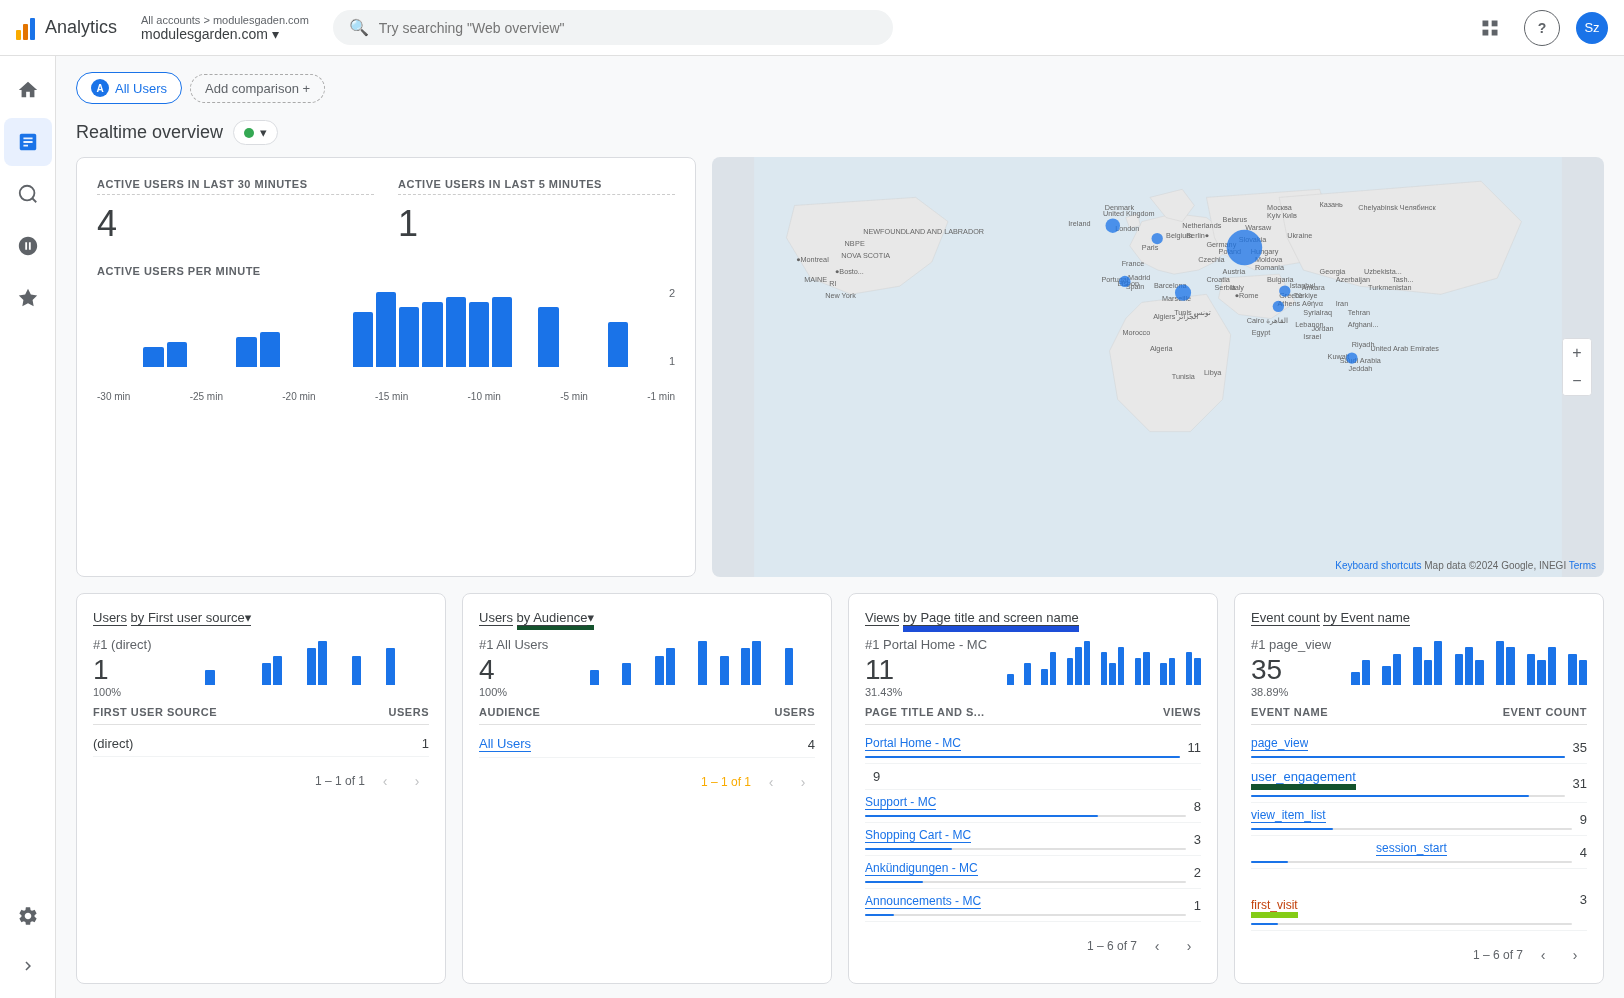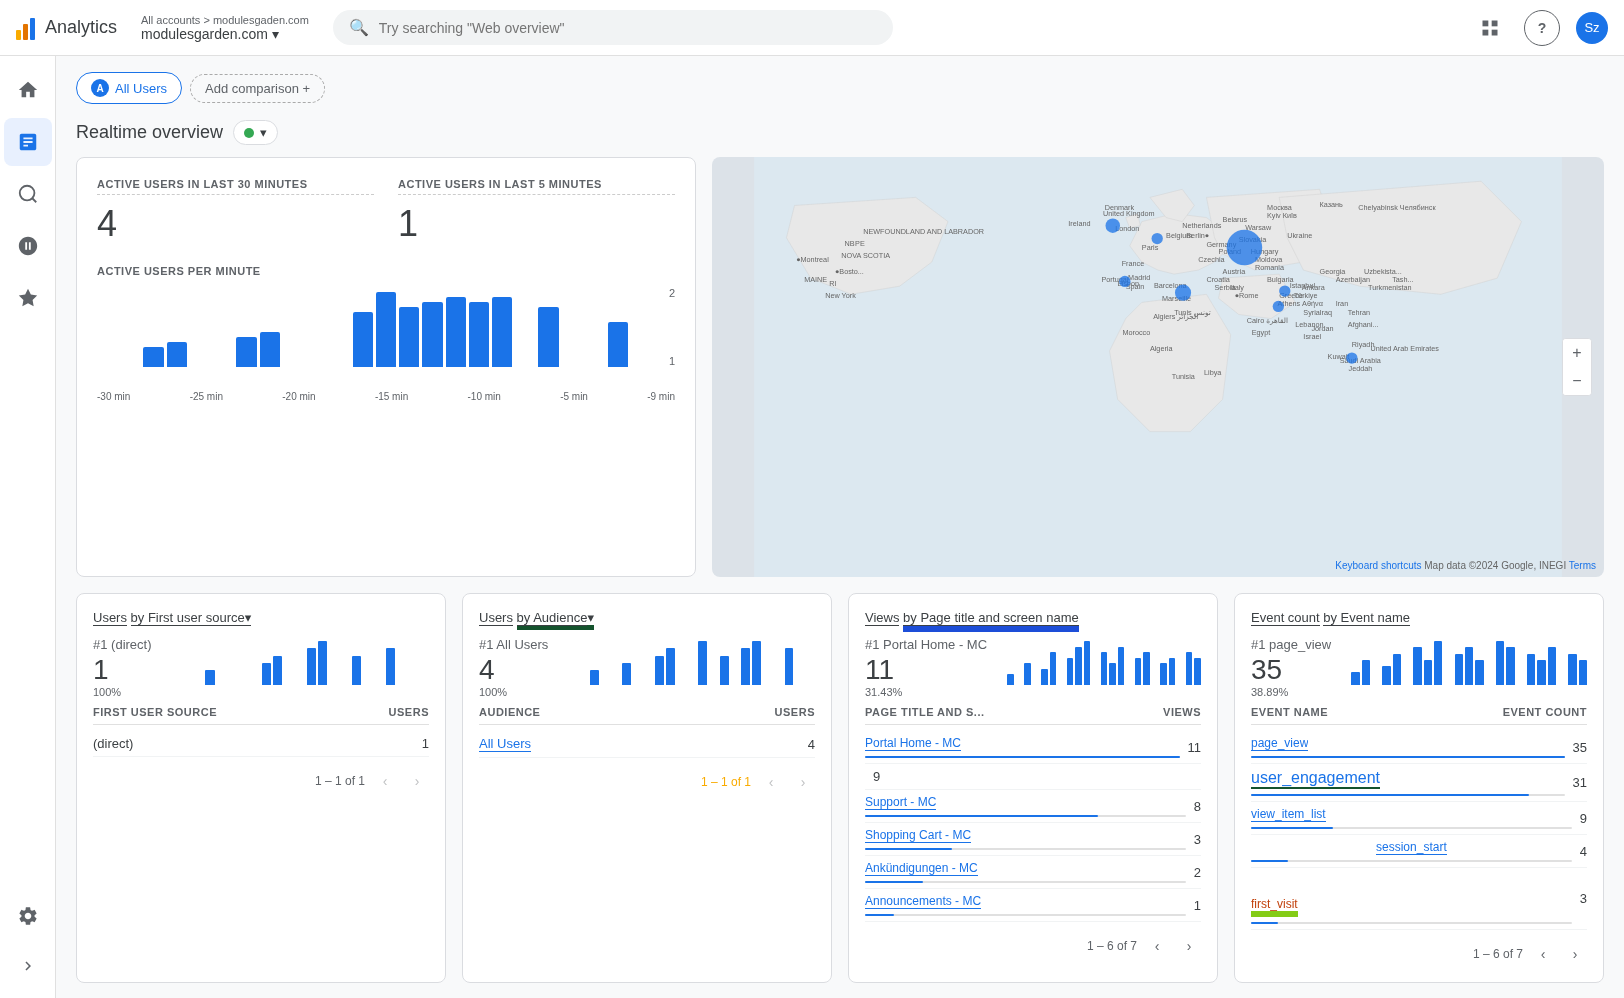--- a/index.html
+++ b/index.html
@@ -662,21 +662,21 @@
                 <div class="bar" style="height: 0px;"></div>
               </div>
           </div>
           <div class="chart-x-labels">
             <span>-30 min</span>
             <span>-25 min</span>
             <span>-20 min</span>
             <span>-15 min</span>
             <span>-10 min</span>
             <span>-5 min</span>
-            <span>-9 min</span>
+            <span>-1 min</span>
           </div>
         </div>
       </div>
 
       <div class="map-container" style="height: 420px; background: #dce2e8; position: relative; overflow: hidden;">
 
         <svg viewBox="0 0 1000 520" width="100%" height="100%" style="position:absolute;top:0;left:0;">
 
           <rect width="1000" height="520" fill="#dce8f0"></rect>
 
@@ -1053,21 +1053,21 @@
               <div style="flex:1;">
     <span class="table-row-name" style="border-bottom:1px solid #1a73e8;color:#1a73e8;cursor:pointer;font-size:12px;">page_view</span>
     <div class="progress-bar-bg">
                   <div class="progress-bar-fill" style="width:100%"></div>
                 </div>
   </div>
   <span class="table-row-value" style="margin-left:8px;">35</span>
             </div>
             <div class="table-row">
               <div style="flex:1;">
-    <span class="table-row-name" style="border-bottom:2px solid #14532d;color:#1a73e8;cursor:pointer;font-size:16px;">user_engagement</span>
+    <span class="table-row-name" style="border-bottom:6px solid #14532d;color:#1a73e8;cursor:pointer;font-size:13px;">user_engagement</span>
     <div class="progress-bar-bg">
                   <div class="progress-bar-fill" style="width:88.57142857142857%"></div>
                 </div>
   </div>
   <span class="table-row-value" style="margin-left:8px;">31</span>
             </div>
             <div class="table-row">
               <div style="flex:1;">
     <span class="table-row-name" style="border-bottom:1px solid #1a73e8;color:#1a73e8;cursor:pointer;font-size:12px;">view_item_list</span>
     <div class="progress-bar-bg">

